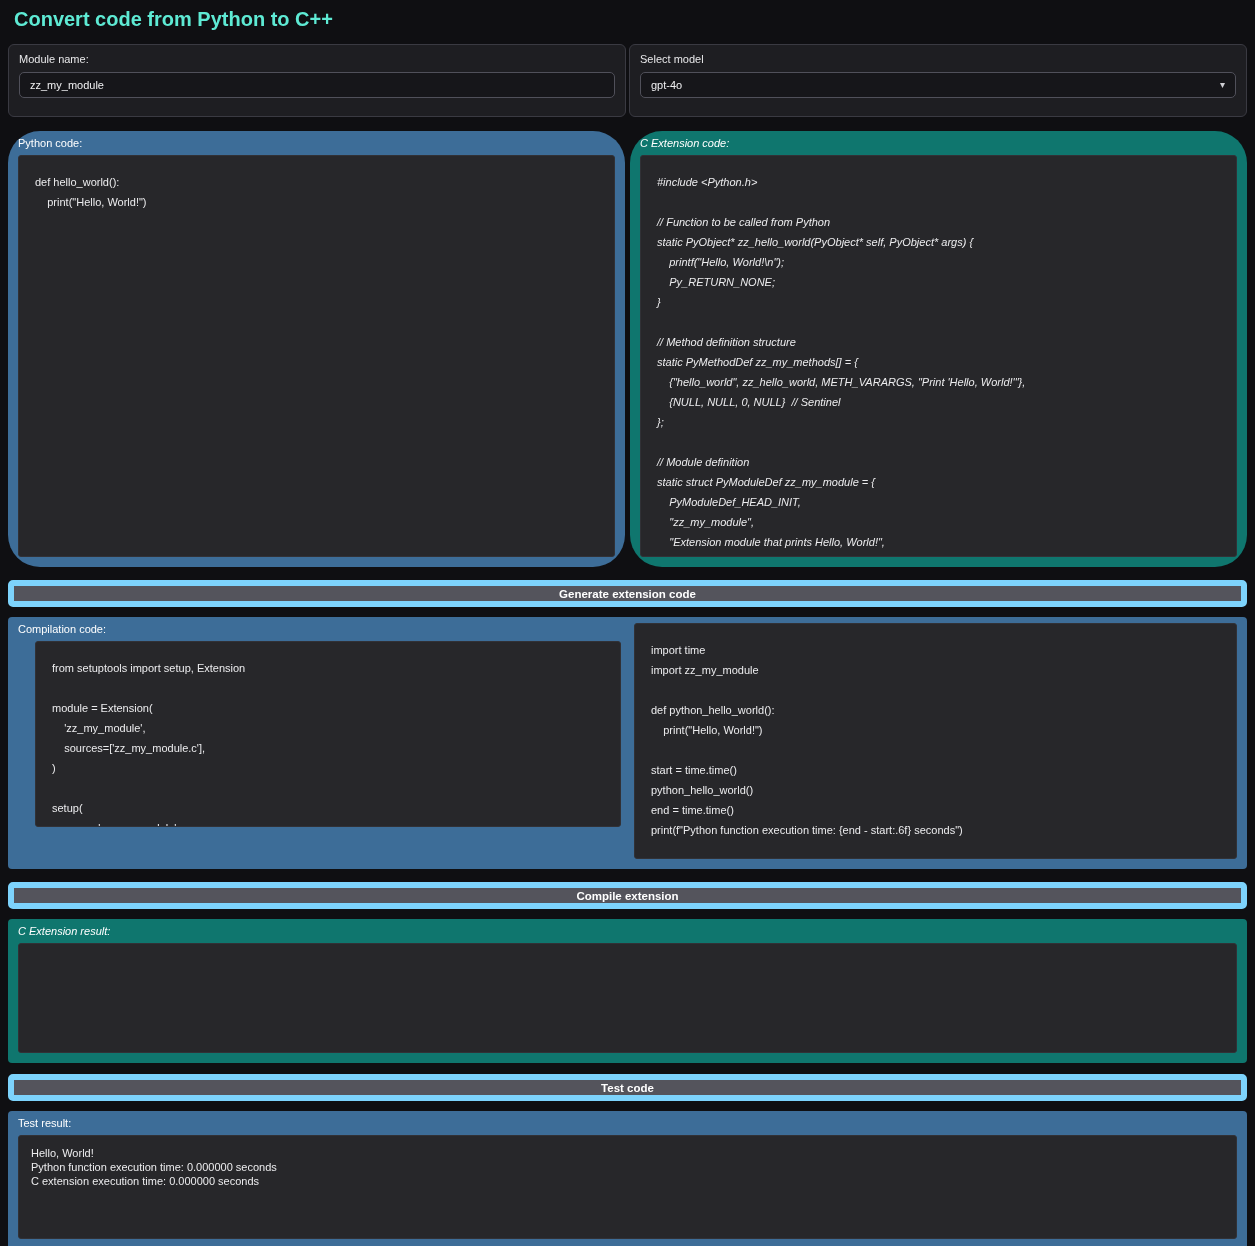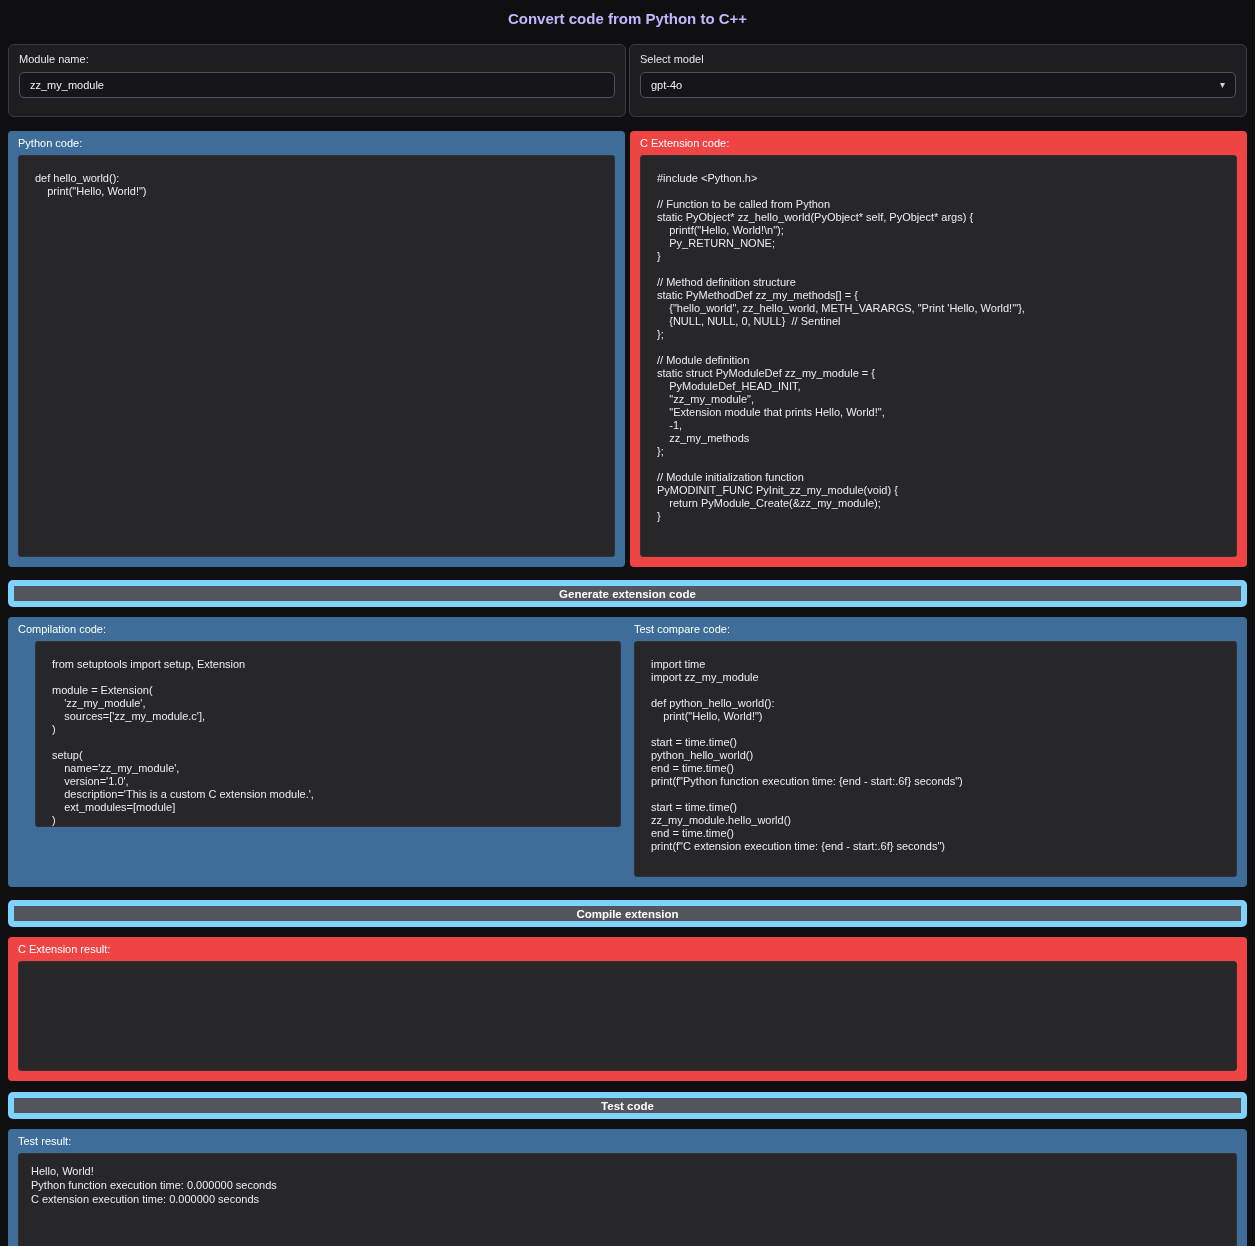--- a/index.html
+++ b/index.html
@@ -8,25 +8,24 @@
     width: 1255px; height: 1246px;
     background: #0f0f12;
     font-family: "Liberation Sans", sans-serif;
     color: #f0f0f2;
     overflow: hidden;
   }
   .app { padding: 8px; }
 
   h1.page-title {
     margin: 2px 6px 0;
-    font-size: 15px;
+    font-size: 20px;
     line-height: 18px;
     font-weight: bold;
-    color: #c4b5fd;
-    text-align: center;
+    color: #5eead4;
   }
 
   
   .form-row { display: flex; gap: 3px; margin-top: 16px; }
   .form-box {
     flex: 1;
     background: #1e1e22;
     border: 1px solid #3a3a42;
     border-radius: 6px;
     padding: 8px 10px 18px;
@@ -60,40 +59,40 @@
     justify-content: space-between;
     padding: 0 10px;
     font-size: 11px;
     color: #f0f0f2;
     cursor: pointer;
   }
   .caret { font-size: 10px; color: #cfcfd4; line-height: 1; }
 
   
   .code-row { display: flex; gap: 5px; margin-top: 14px; }
-  .code-row .panel { flex: 1; }
+  .code-row .panel { flex: 1; border-radius: 32px; }
   .panel {
     border-radius: 4px;
     padding: 6px 10px 10px;
   }
   .panel.blue  { background: #3d6d98; }
-  .panel.green { background: #ef4444; }
+  .panel.green { background: #0f766e; font-style: italic; }
   .panel-label {
     display: block;
     font-size: 11px;
     color: #ffffff;
     margin-bottom: 6px;
   }
   .codebox {
     background: #27272a;
     border: 1px solid #313136;
     border-radius: 3px;
     padding: 16px;
     font-size: 11px;
-    line-height: 13px;
+    line-height: 20px;
     color: #ececee;
     white-space: pre-wrap;
     overflow: hidden;
     font-family: "Liberation Sans", sans-serif;
   }
   .h-main  { height: 402px; }
   .h-comp  { height: 186px; margin-left: 17px; }
   .h-tcmp  { height: 236px; }
   .h-res   { height: 110px; padding: 10px 12px; }
   .h-tres  { height: 104px; padding: 10px 12px; line-height: 14px; }
@@ -192,21 +191,20 @@
 )
 
 setup(
     name='zz_my_module',
     version='1.0',
     description='This is a custom C extension module.',
     ext_modules=[module]
 )</div>
       </div>
       <div class="col">
-        <label class="panel-label">Test compare code:</label>
         <div class="codebox h-tcmp">import time
 import zz_my_module
 
 def python_hello_world():
     print("Hello, World!")
 
 start = time.time()
 python_hello_world()
 end = time.time()
 print(f"Python function execution time: {end - start:.6f} seconds")

